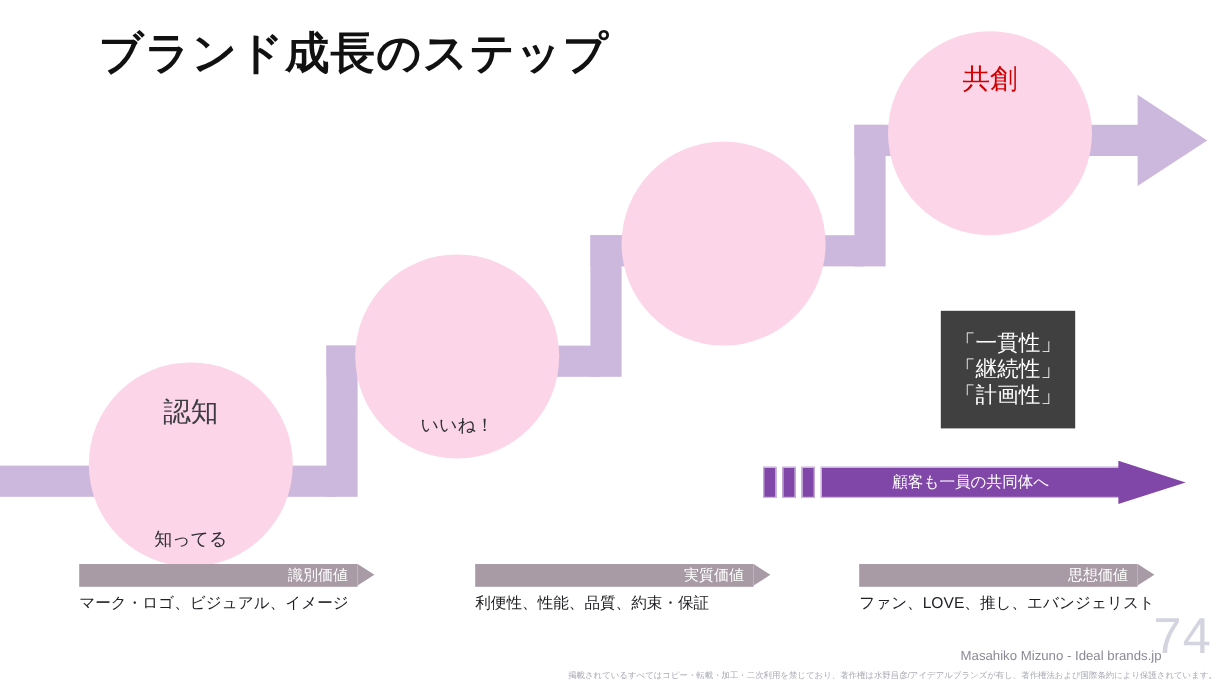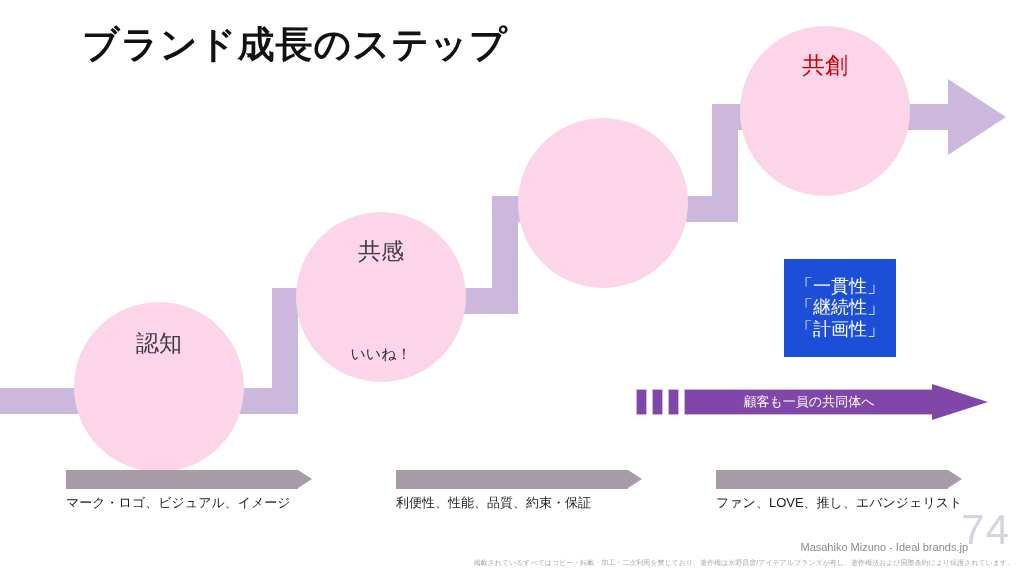--- a/index.html
+++ b/index.html
@@ -72,21 +72,21 @@
     color: #2f2f36;
   }
 
   
   #keyword-box {
     position: absolute;
     left: 784px;
     top: 259px;
     width: 112px;
     height: 98px;
-    background: #1d4ed8;
+    background: #404040;
     display: flex;
     flex-direction: column;
     align-items: center;
     justify-content: center;
     line-height: 1.18;
   }
   #keyword-box .kw {
     font-size: 18px;
     color: #ffffff;
     white-space: nowrap;
@@ -163,21 +163,20 @@
   }
   .value-bar-label {
     position: absolute;
     top: 0;
     height: 19px;
     display: flex;
     align-items: center;
     color: #ffffff;
     font-size: 12.5px;
     white-space: nowrap;
-    margin-top: 36px;
   }
   .value-desc {
     position: absolute;
     top: 24px;
     width: 100%;
     text-align: left;
     font-size: 13px;
     color: #1d1d22;
     white-space: nowrap;
   }
@@ -220,23 +219,23 @@
   <div class="stair" style="left:272px; top:288px; width:26px; height:126px;"></div>
   <div class="stair" style="left:272px; top:288px; width:228px; height:26px;"></div>
   <div class="stair" style="left:492px; top:196px; width:26px; height:118px;"></div>
   <div class="stair" style="left:492px; top:196px; width:228px; height:26px;"></div>
   <div class="stair" style="left:712px; top:104px; width:26px; height:118px;"></div>
   <div class="stair" style="left:712px; top:104px; width:240px; height:26px;"></div>
   <div class="stair-head" style="left:948px; top:79px;"></div>
 
   <div class="circle" style="left:74px; top:302px; width:170px; height:170px;"></div>
   <div class="circle-label" style="left:74px; top:328px; width:170px;">認知</div>
+  <div class="circle-sub" style="left:74px; top:440px; width:170px;">知ってる</div>
 
   <div class="circle" style="left:296px; top:212px; width:170px; height:170px;"></div>
-  <div class="circle-label" style="left:296px; top:236px; width:170px;">共感</div>
   <div class="circle-sub" style="left:296px; top:345px; width:170px;">いいね！</div>
 
   <div class="circle" style="left:518px; top:118px; width:170px; height:170px;"></div>
 
   <div class="circle" style="left:740px; top:26px; width:170px; height:170px;"></div>
   <div class="circle-label accent" style="left:740px; top:50px; width:170px;text-align:center;">共創</div>
 
   <div id="keyword-box">
     <div class="kw">「一貫性」</div>
     <div class="kw">「継続性」</div>

